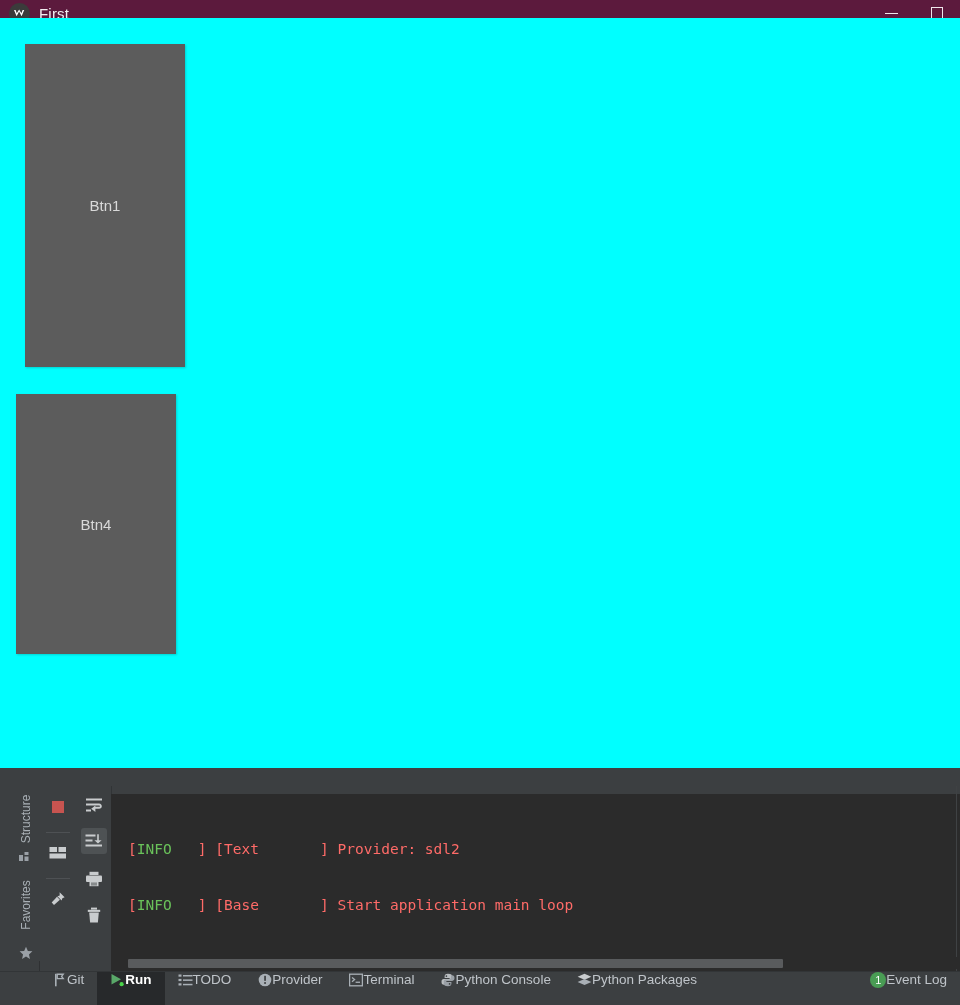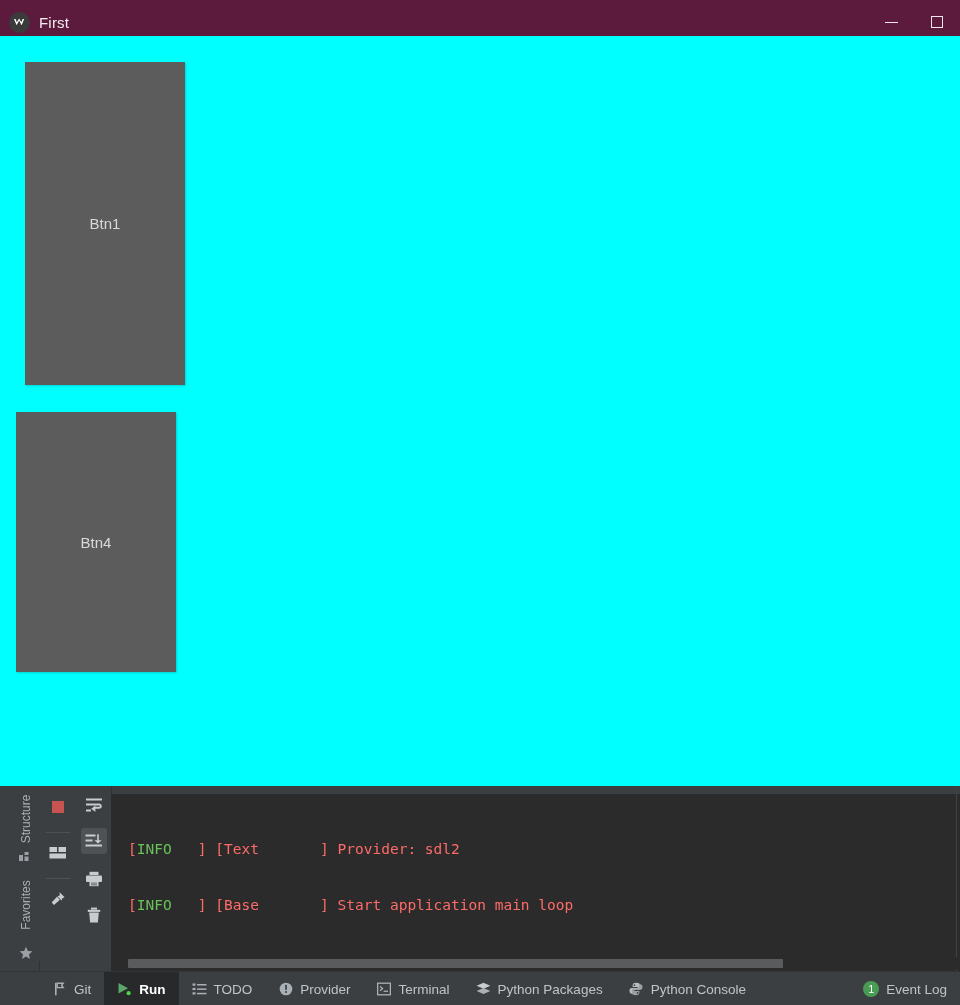--- a/index.html
+++ b/index.html
@@ -46,21 +46,21 @@
   
   .app-window {
     position: absolute;
     left: 0; top: 0;
     width: 960px;
     height: 786px;
     box-shadow: 0 2px 6px rgba(0,0,0,0.45);
   }
   .titlebar {
     position: relative;
-    height: 36px;
+    height: 18px;
     background: #5c1a3d;
     display: flex;
     align-items: center;
     padding: 8px 0 0 9px;
     box-sizing: border-box;
   }
   .titlebar-icon {
     width: 21px; height: 21px;
     border-radius: 50%;
     background: #3b3b3b;
@@ -226,22 +226,21 @@
     left: 0; top: 971px;
     width: 960px; height: 34px;
     background: #3c3f41;
     border-top: 1px solid #323537;
     display: flex;
     align-items: stretch;
   }
   .sb-left-pad { width: 39px; flex: 0 0 auto; }
   .sb-tab {
     display: flex;
-    align-items: center;
-    gap: 7px;
+    align-items: flex-start;
     padding: 0 13px;
     color: #bfc4c9;
     font-size: 13.5px;
     flex: 0 0 auto;
     font-family: "Liberation Sans", sans-serif;
   }
   .sb-tab.active {
     background: #27292b;
     color: #ffffff;
     font-weight: bold;
@@ -450,38 +449,38 @@
           <rect x="0.6" y="1.2" width="12.8" height="11.6" fill="none" stroke="#a9b0b6" stroke-width="1.3"></rect>
           <path d="M3 4.4 L5.6 6.6 L3 8.8" fill="none" stroke="#a9b0b6" stroke-width="1.3"></path>
           <rect x="6.6" y="8.6" width="4.4" height="1.3" fill="#a9b0b6"></rect>
         </svg>
       </span>
       <span>Terminal</span>
     </div>
 
     <div class="sb-tab">
       <span class="sb-icon">
+        <svg width="14" height="14" viewBox="0 0 14 14">
+          <path d="M7 0.7 C4.4 0.7 3.6 1.9 3.6 3.4 L3.6 5.0 L8.6 5.0 L8.6 6.1 L2.8 6.1 C1.3 6.1 0.5 7.1 0.5 8.9 C0.5 10.7 1.3 11.7 2.8 11.7 L4.0 11.7 L4.0 9.8 C4.0 8.3 4.9 7.4 6.4 7.4 L9.4 7.4 C10.5 7.4 11.2 6.6 11.2 5.4 L11.2 3.4 C11.2 1.9 10.3 0.7 7 0.7 Z M5.4 2.2 A0.85 0.85 0 1 1 5.4 3.9 A0.85 0.85 0 1 1 5.4 2.2 Z" fill="#b8bcbf"></path>
+          <path d="M7 13.3 C9.6 13.3 10.4 12.1 10.4 10.6 L10.4 9.0 L5.4 9.0 L5.4 7.9 L11.2 7.9 C12.7 7.9 13.5 6.9 13.5 5.1 C13.5 3.3 12.7 2.3 11.2 2.3 L10.0 2.3 L10.0 4.2 C10.0 5.7 9.1 6.6 7.6 6.6 L4.6 6.6 C3.5 6.6 2.8 7.4 2.8 8.6 L2.8 10.6 C2.8 12.1 3.7 13.3 7 13.3 Z M8.6 11.8 A0.85 0.85 0 1 1 8.6 10.1 A0.85 0.85 0 1 1 8.6 11.8 Z" fill="#9aa0a6"></path>
+        </svg>
+      </span>
+      <span>Python Console</span>
+    </div>
+
+    <div class="sb-tab">
+      <span class="sb-icon">
         <svg width="15" height="14" viewBox="0 0 15 14">
           <path d="M7.5 0.8 L14.4 3.8 L7.5 6.8 L0.6 3.8 Z" fill="#c9ccce"></path>
           <path d="M7.5 6.0 L14.4 9.0 L7.5 12.0 L0.6 9.0 Z" fill="#a9b0b6"></path>
         </svg>
       </span>
       <span>Python Packages</span>
     </div>
 
-    <div class="sb-tab">
-      <span class="sb-icon">
-        <svg width="14" height="14" viewBox="0 0 14 14">
-          <path d="M7 0.7 C4.4 0.7 3.6 1.9 3.6 3.4 L3.6 5.0 L8.6 5.0 L8.6 6.1 L2.8 6.1 C1.3 6.1 0.5 7.1 0.5 8.9 C0.5 10.7 1.3 11.7 2.8 11.7 L4.0 11.7 L4.0 9.8 C4.0 8.3 4.9 7.4 6.4 7.4 L9.4 7.4 C10.5 7.4 11.2 6.6 11.2 5.4 L11.2 3.4 C11.2 1.9 10.3 0.7 7 0.7 Z M5.4 2.2 A0.85 0.85 0 1 1 5.4 3.9 A0.85 0.85 0 1 1 5.4 2.2 Z" fill="#b8bcbf"></path>
-          <path d="M7 13.3 C9.6 13.3 10.4 12.1 10.4 10.6 L10.4 9.0 L5.4 9.0 L5.4 7.9 L11.2 7.9 C12.7 7.9 13.5 6.9 13.5 5.1 C13.5 3.3 12.7 2.3 11.2 2.3 L10.0 2.3 L10.0 4.2 C10.0 5.7 9.1 6.6 7.6 6.6 L4.6 6.6 C3.5 6.6 2.8 7.4 2.8 8.6 L2.8 10.6 C2.8 12.1 3.7 13.3 7 13.3 Z M8.6 11.8 A0.85 0.85 0 1 1 8.6 10.1 A0.85 0.85 0 1 1 8.6 11.8 Z" fill="#9aa0a6"></path>
-        </svg>
-      </span>
-      <span>Python Console</span>
-    </div>
-
     <div class="sb-spacer"></div>
 
     <div class="sb-tab">
       <span class="badge-1">1</span>
       <span>Event Log</span>
     </div>
   </div>
 
 </div>
 

